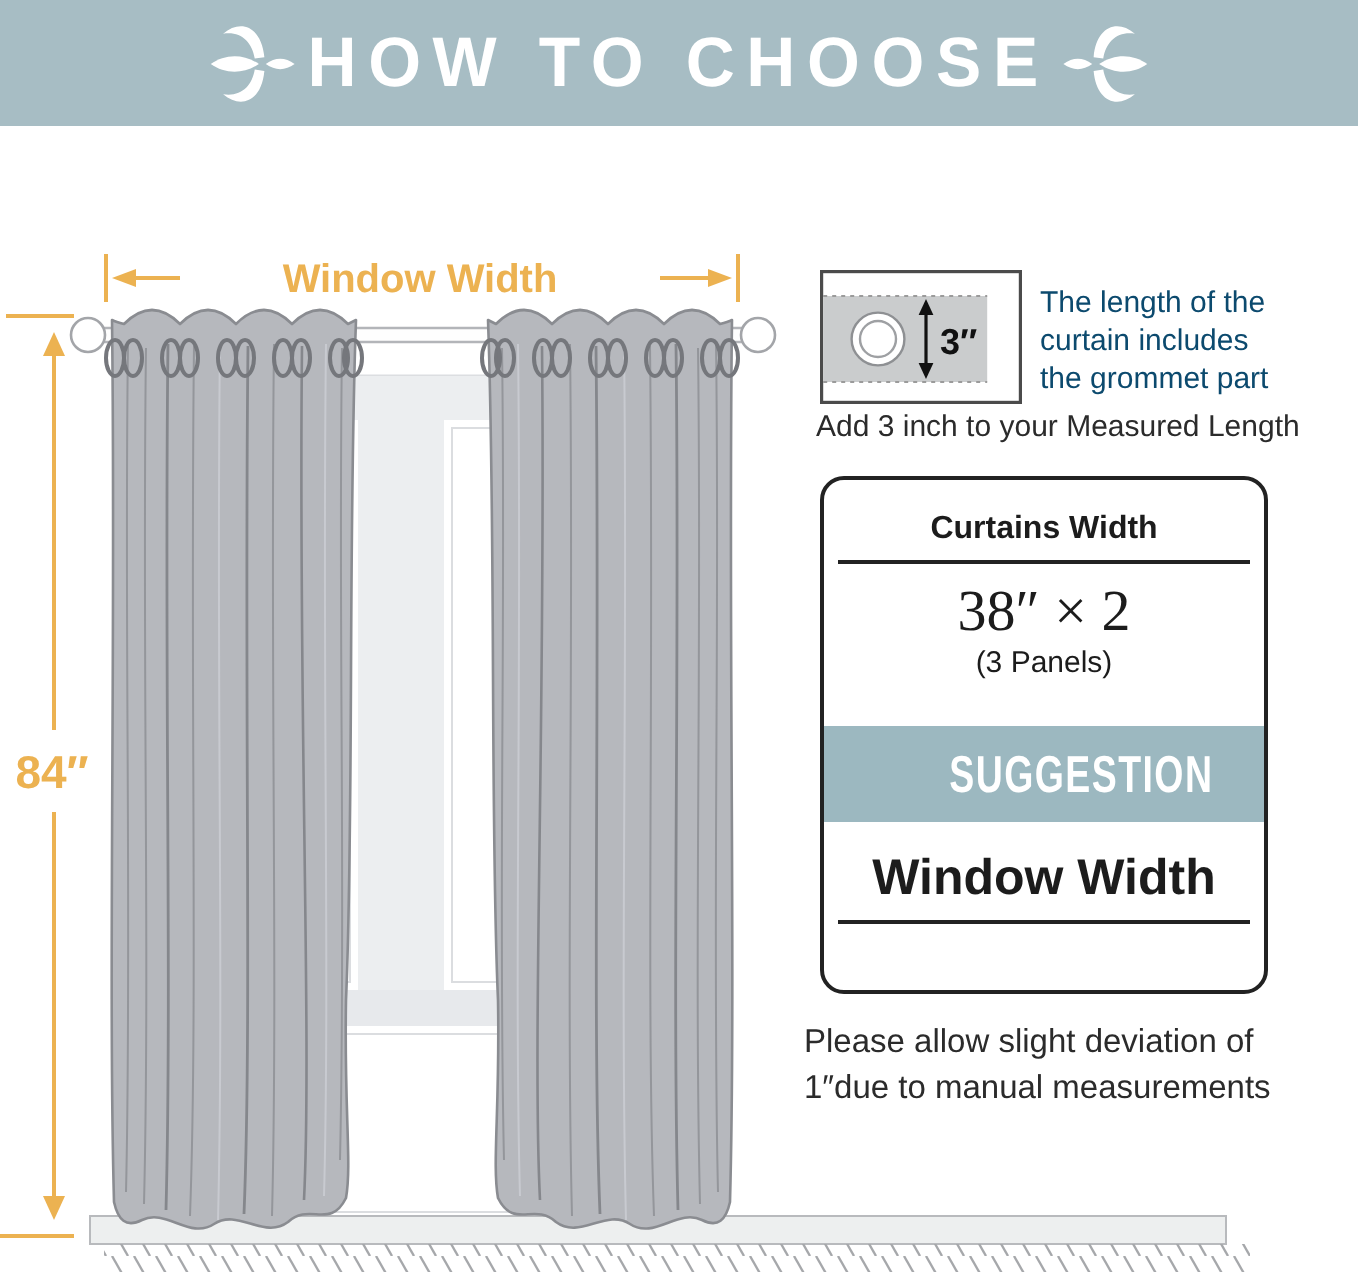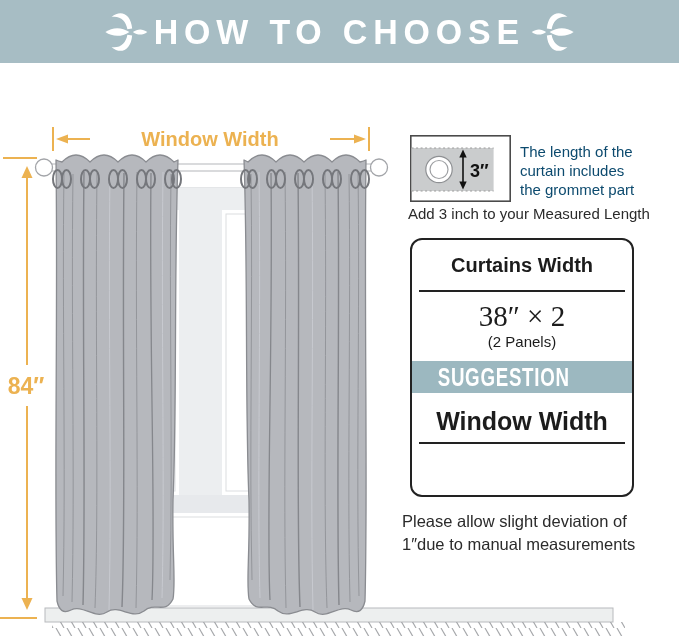--- a/index.html
+++ b/index.html
@@ -16,25 +16,25 @@
   .scene{position:absolute;left:0;top:110px;width:679px;height:526px;}
   .measure-text{font-weight:bold;fill:#ecb251;}
 
   
   .grommet-box{position:absolute;left:410px;top:135px;width:101px;height:67px;}
   .grommet-desc{position:absolute;left:520px;top:142px;width:156px;font-size:15px;line-height:19px;white-space:pre-line;color:#0c4a6e;}
   .add-note{position:absolute;left:408px;top:205px;width:276px;font-size:15px;color:#2b2b2b;white-space:nowrap;}
 
   
   .size-table{position:absolute;left:410px;top:238px;width:224px;height:259px;box-sizing:border-box;border:2px solid #222;border-radius:12px;background:#fff;text-align:center;overflow:hidden;display:flex;flex-direction:column;}
-  .st-title1{padding:10px 0 10px;font-size:20px;line-height:30px;font-weight:bold;}
+  .st-title1{padding:10px 0 0;font-size:16px;line-height:30px;font-weight:bold;}
   .st-rule{border:none;border-top:2px solid #222;margin:0 7px;}
   .st-value1{padding-top:7px;font-size:29px;line-height:34px;font-family:Liberation Serif, serif;}
   .st-panels{font-size:15px;line-height:17px;padding-bottom:9px;}
-  .st-band{margin-top:2px;background:#9cb8c0;height:32px;display:flex;align-items:center;justify-content:flex-start;}
+  .st-band{margin-top:14px;background:#9cb8c0;height:48px;display:flex;align-items:center;justify-content:flex-end;}
   .st-band span{color:#fff;font-weight:bold;font-size:26px;letter-spacing:1px;transform:scaleX(.72);white-space:nowrap;}
   .st-title2{padding:13px 0 6px;font-size:25px;line-height:30px;font-weight:bold;}
   .st-value2{padding-top:8px;font-size:27px;line-height:32px;}
 
   
   .footnote{position:absolute;left:402px;top:510px;width:270px;font-size:16.5px;line-height:23px;white-space:pre-line;color:#2b2b2b;}
 </style>
 </head>
 <body>
 
@@ -156,21 +156,21 @@
 
 <div class="grommet-desc">The length of the
 curtain includes
 the grommet part</div>
 <div class="add-note">Add 3 inch to your Measured Length</div>
 
 <div class="size-table">
   <div class="st-title1">Curtains Width</div>
   <hr class="st-rule">
   <div class="st-value1">38″ × 2</div>
-  <div class="st-panels">(2 Panels)</div>
+  <div class="st-panels">(3 Panels)</div>
   <div class="st-band">
     <span>SUGGESTION</span>
   </div>
   <div class="st-title2">Window Width</div>
   <hr class="st-rule">
 </div>
 
 <div class="footnote">Please allow slight deviation of
 1″due to manual measurements</div>
 

